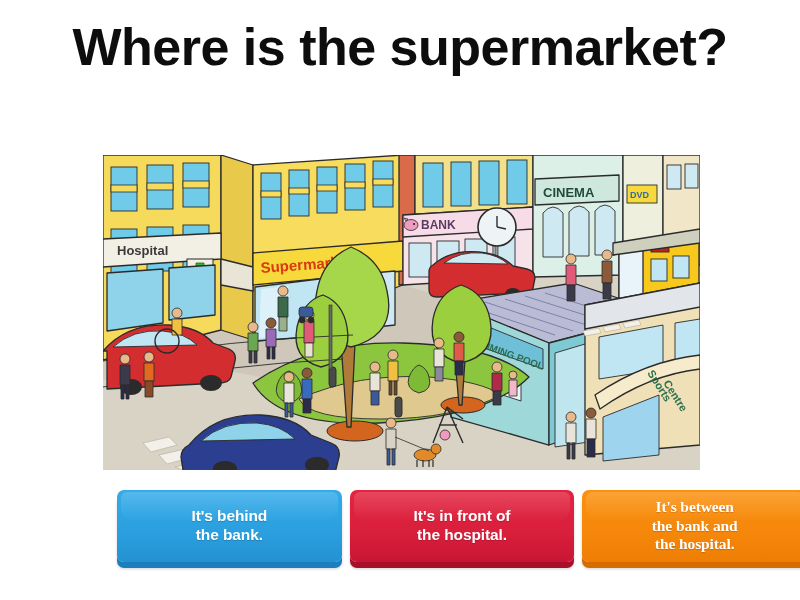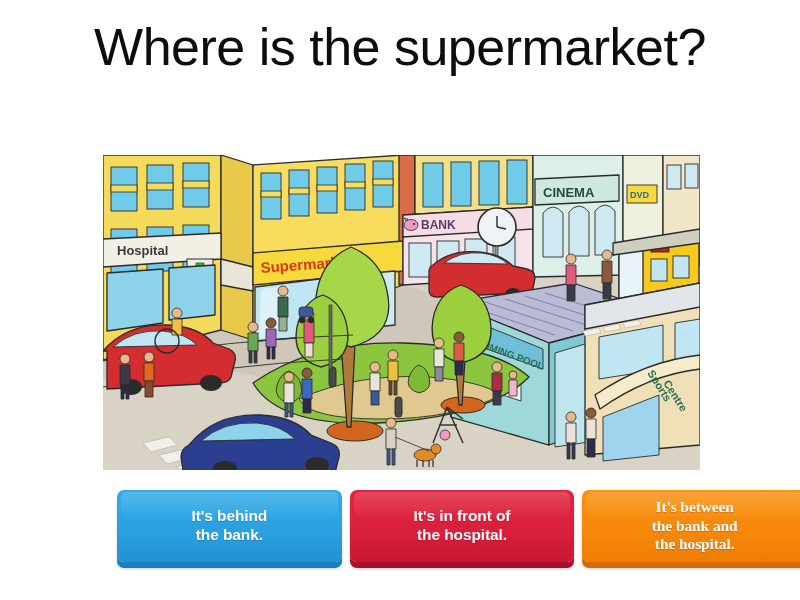--- a/index.html
+++ b/index.html
@@ -20,21 +20,21 @@
   
   #question-title {
     position: absolute;
     left: 60px;
     top: 18px;
     width: 680px;
     text-align: center;
     font-size: 52px;
     line-height: 1.12;
     color: #0d0d0d;
-    font-weight: 400;
+    font-weight: 700;
     letter-spacing: -0.5px;
   }
   
   #illustration-frame {
     position: absolute;
     left: 103px;
     top: 155px;
     width: 597px;
     height: 315px;
     overflow: hidden;

